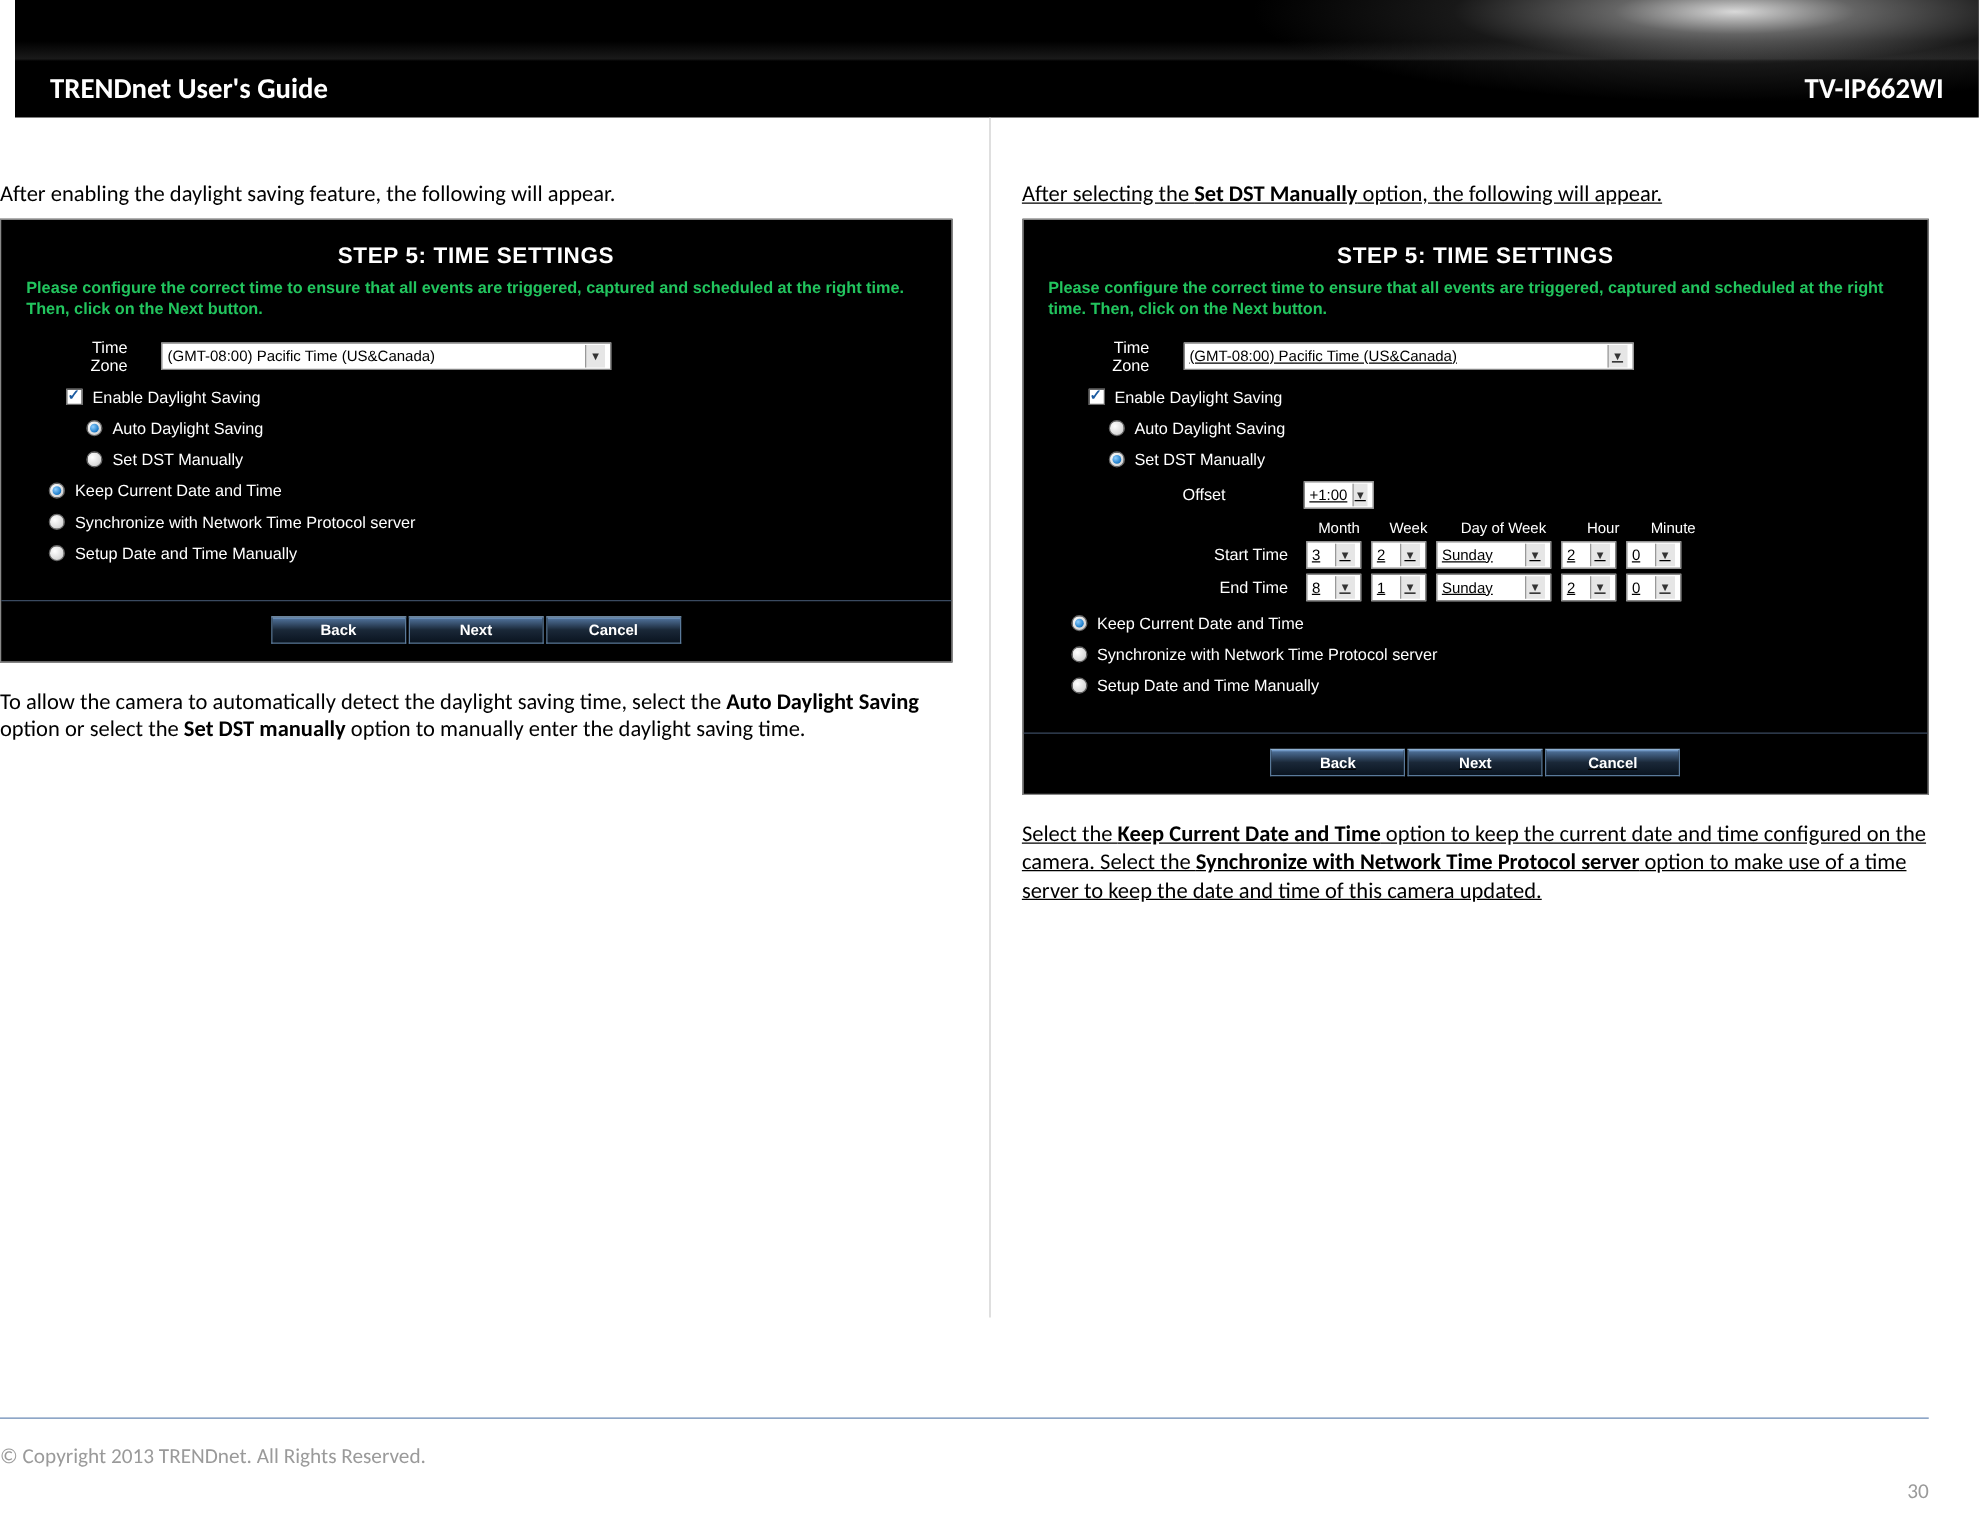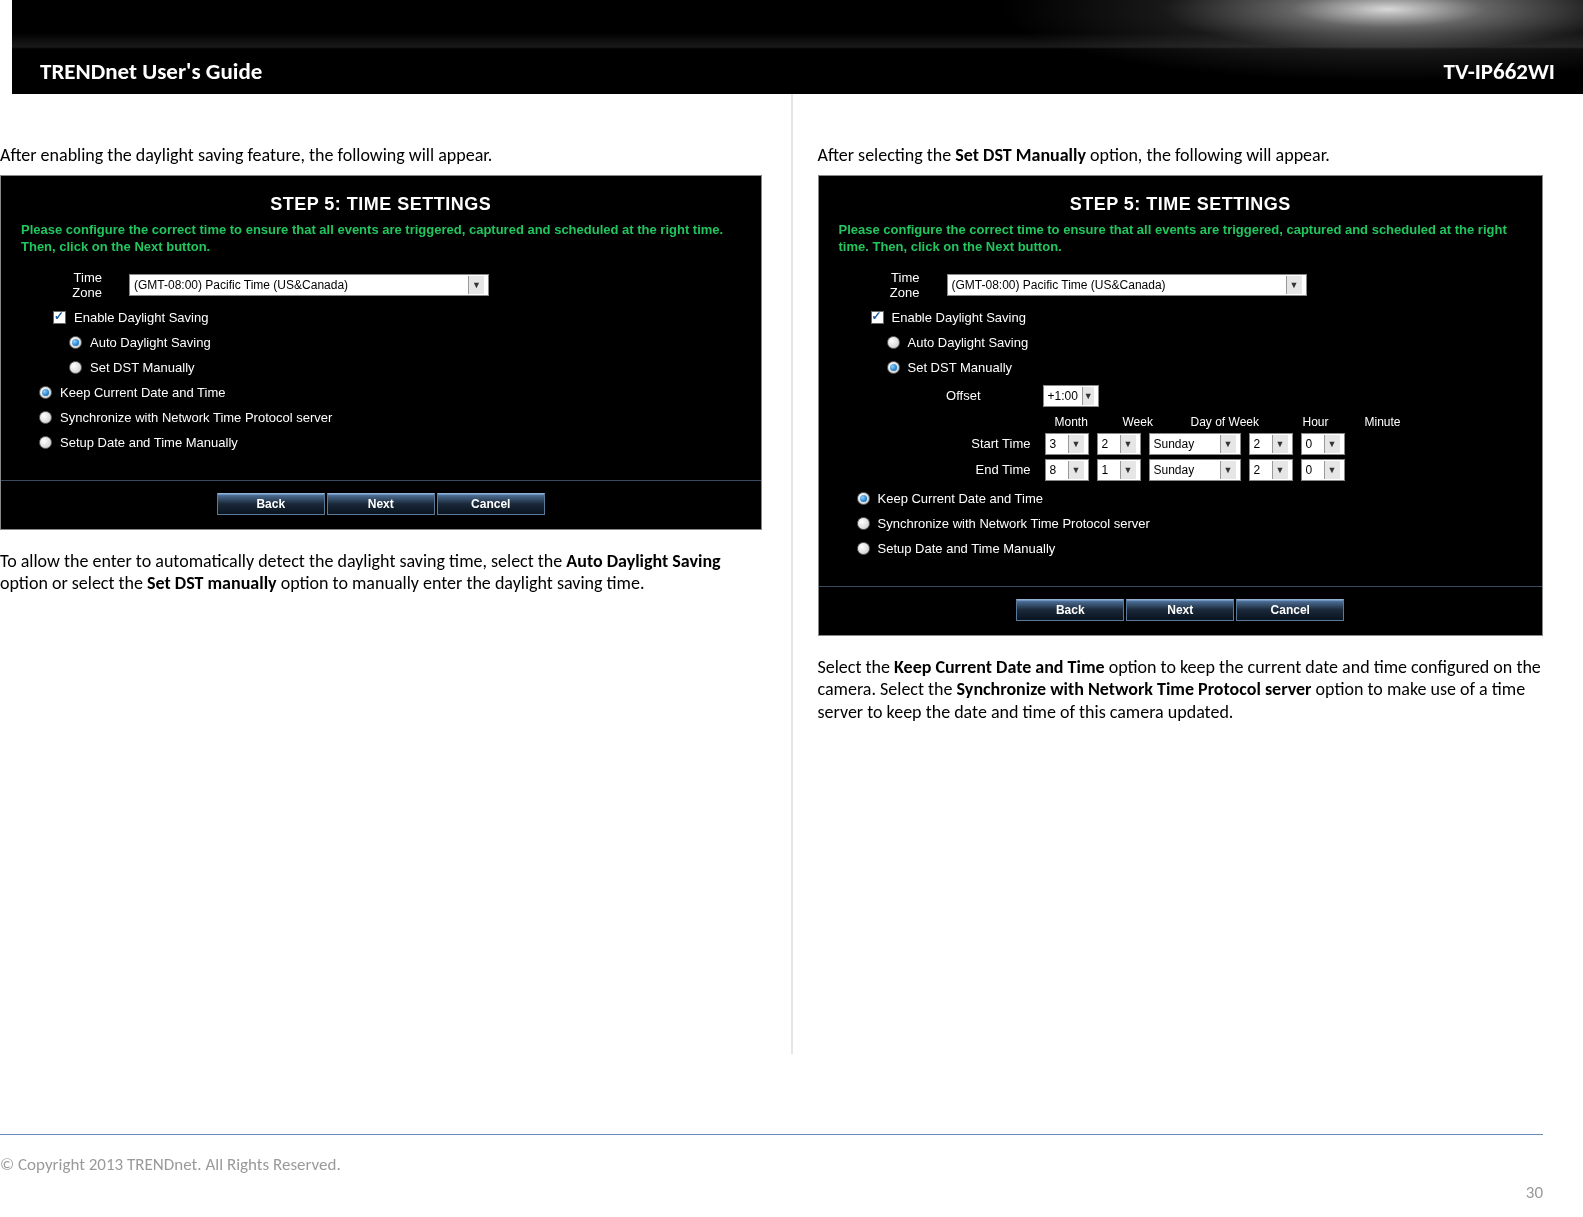--- a/index.html
+++ b/index.html
@@ -50,21 +50,21 @@
     display: flex;
     padding: 50px 0 0 0;
     gap: 0;
     position: relative;
   }
   .col {
     width: 50%;
     padding: 0 56px 0 0px;
   }
   .col-left { padding-left: 0; padding-right: 30px; }
-  .col-right { padding-left: 26px; padding-right: 40px; }
+  .col-right { padding-left: 26px; padding-right: 40px; text-decoration: underline; }
   .divider {
     position: absolute;
     left: 50%;
     top: 0;
     width: 1px;
     background: #ccc;
     height: 960px;
     transform: translateX(-50%);
   }
   p.body {
@@ -149,21 +149,21 @@
     position: absolute;
     left: 0; top: -3px;
     font-size: 12px;
     color: #1a5aa0;
     font-weight: bold;
   }
   .indent1 { padding-left: 20px; }
   .indent2 { padding-left: 58px; }
   .opt { display: flex; align-items: center; margin: 10px 0; font-size: 13px; }
   .dst-grid { margin: 4px 0 8px 0; }
-  .dst-head { display: flex; font-size: 12px; padding-left: 130px; gap: 12px; margin-bottom: 4px; }
+  .dst-head { display: flex; font-size: 12px; padding-left: 130px; gap: 1px; margin-bottom: 4px; }
   .dst-head span { text-align: left; }
   .hd-month { width: 56px; }
   .hd-week { width: 56px; }
   .hd-dow { width: 100px; }
   .hd-hour { width: 50px; }
   .hd-min { width: 50px; }
   .dst-row { display: flex; align-items: center; margin: 4px 0; }
   .dst-row .dlbl { width: 120px; text-align: right; padding-right: 14px; font-size: 13px; }
   .dst-row .cell { margin-right: 8px; }
   .btnbar {
@@ -264,21 +264,21 @@
         </div>
       </div>
       <div class="btnbar">
         <span class="btn">Back</span>
         <span class="btn">Next</span>
         <span class="btn">Cancel</span>
       </div>
     </div>
 
     <p class="body">
-      <span>To allow the enter to automatically detect the daylight saving time, select the </span><span class="bold">Auto Daylight Saving</span><span> option or select the </span><span class="bold">Set DST manually</span><span> option to manually enter the daylight saving time.</span>
+      <span>To allow the camera to automatically detect the daylight saving time, select the </span><span class="bold">Auto Daylight Saving</span><span> option or select the </span><span class="bold">Set DST manually</span><span> option to manually enter the daylight saving time.</span>
     </p>
   </div>
 
   <div class="col col-right">
     <p class="body">
       <span>After selecting the </span><span class="bold">Set DST Manually</span><span> option, the following will appear.</span>
     </p>
 
     <div class="panel">
       <div class="panel-inner">

